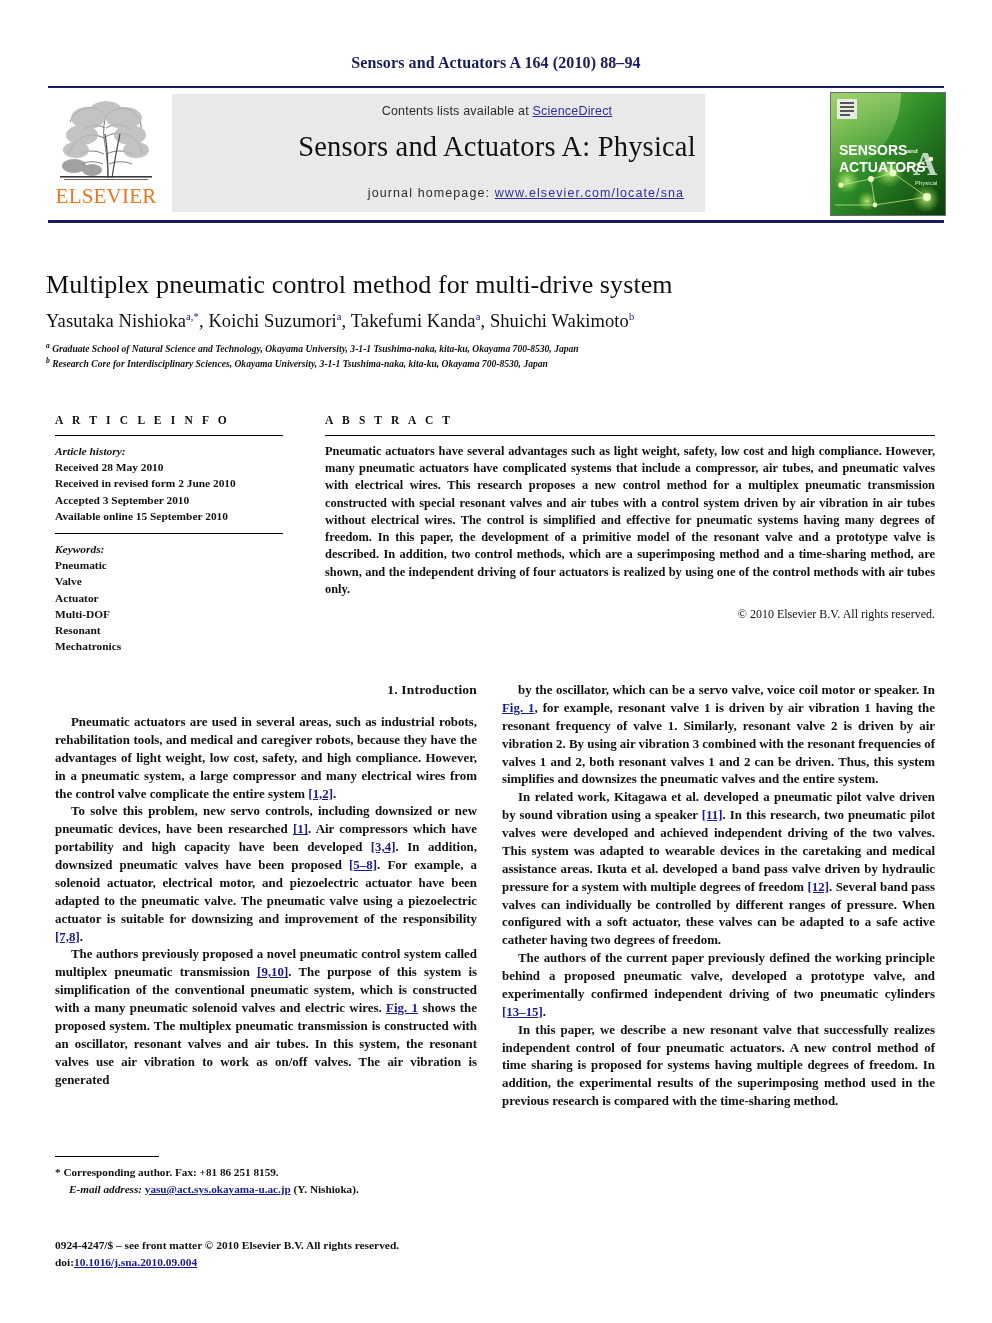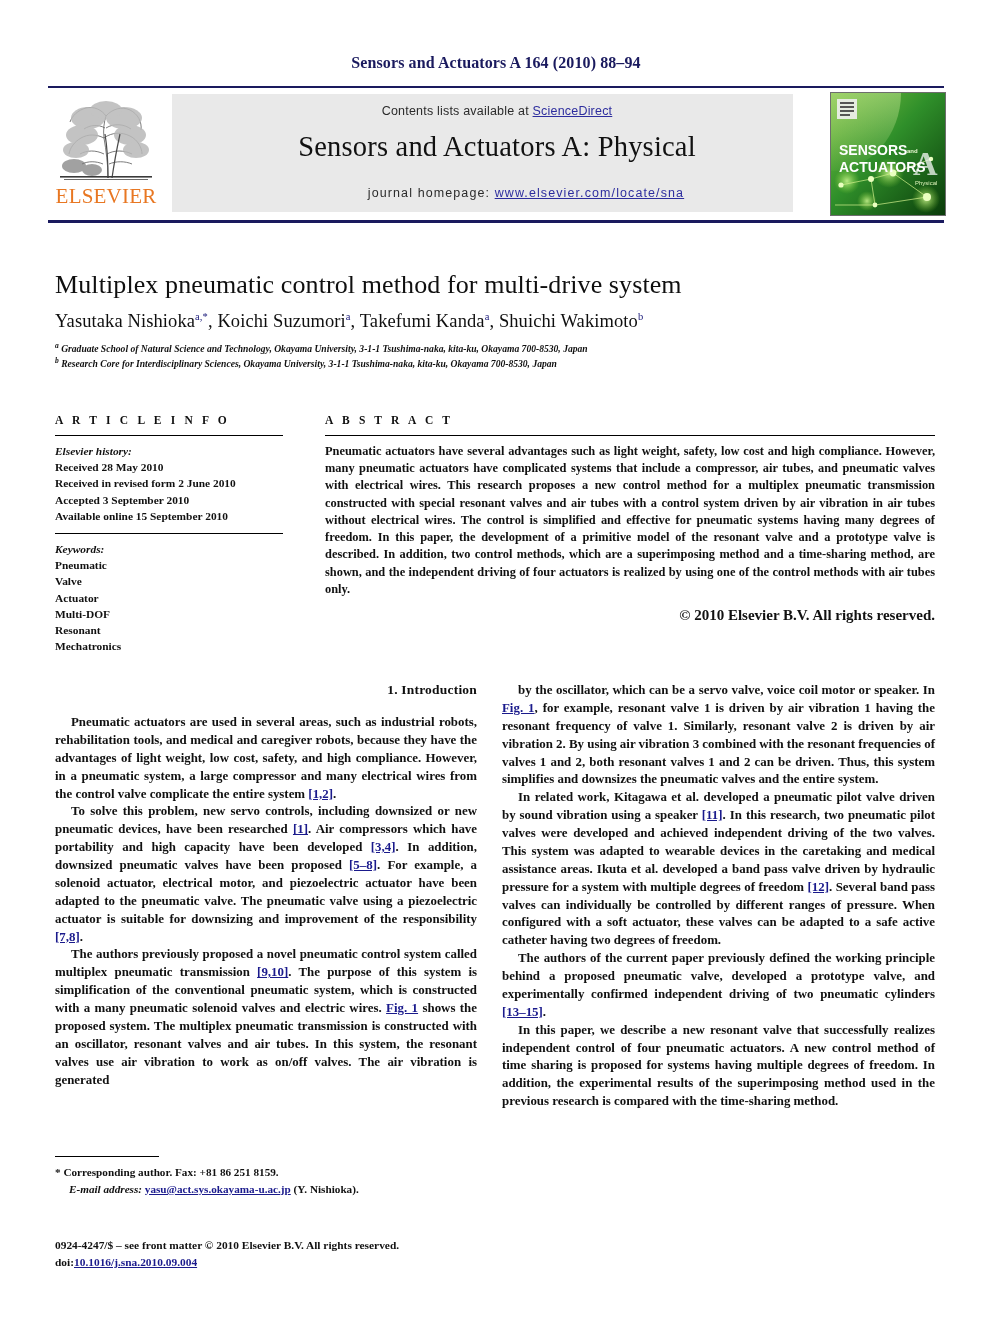--- a/index.html
+++ b/index.html
@@ -73,21 +73,21 @@
     text-align: center;
     font-family: "Liberation Serif", serif;
     font-size: 21px;
     letter-spacing: 0.2px;
     color: #e87722;
   }
   .center-band {
     position: absolute;
     left: 124px;
     top: 8px;
-    width: 621px;
+    width: 533px;
     height: 118px;
     background: #e9e9e9;
     text-align: center;
   }
   .contents-line {
     position: absolute;
     left: 0; top: 10px;
     width: 650px;
     font-family: "Liberation Sans", sans-serif;
     font-size: 12.5px;
@@ -135,21 +135,21 @@
     left: 0;
     top: 134px;
     width: 896px;
     height: 3px;
     background: #1a1a5e;
   }
 
   
   .title-block {
     position: absolute;
-    left: 55px;
+    left: 46px;
     top: 270px;
     width: 880px;
   }
   .paper-title {
     font-family: "Liberation Serif", serif;
     font-size: 26px;
     color: #0f0f0f;
     line-height: 1.14;
     margin: 0;
     font-weight: normal;
@@ -224,22 +224,22 @@
     font-size: 12.4px;
     font-weight: bold;
     line-height: 1.39;
     text-align: justify;
     color: #111;
   }
   .copyright-line {
     margin-top: 9px;
     text-align: right;
     font-family: "Liberation Serif", serif;
-    font-size: 15px;
-    font-weight: bold;
+    font-size: 12px;
+    font-weight: normal;
     color: #111;
   }
 
   
   .body-left {
     position: absolute;
     left: 55px;
     top: 682px;
     width: 422px;
   }
@@ -436,21 +436,21 @@
     <div class="affiliations">
       <div><sup>a</sup> <span>Graduate School of Natural Science and Technology, Okayama University, 3-1-1 Tsushima-naka, kita-ku, Okayama 700-8530, Japan</span></div>
       <div><sup>b</sup> <span>Research Core for Interdisciplinary Sciences, Okayama University, 3-1-1 Tsushima-naka, kita-ku, Okayama 700-8530, Japan</span></div>
     </div>
   </div>
 
   <div class="info-col">
     <div class="sec-heading">A R T I C L E  I N F O</div>
     <hr class="hr-thin">
     <div class="info-body">
-      <div class="it">Elsevier history:</div>
+      <div class="it">Article history:</div>
       <div>Received 28 May 2010</div>
       <div>Received in revised form 2 June 2010</div>
       <div>Accepted 3 September 2010</div>
       <div>Available online 15 September 2010</div>
     </div>
     <hr class="hr-thin">
     <div class="info-body kw-block">
       <div class="it">Keywords:</div>
       <div>Pneumatic</div>
       <div>Valve</div>

